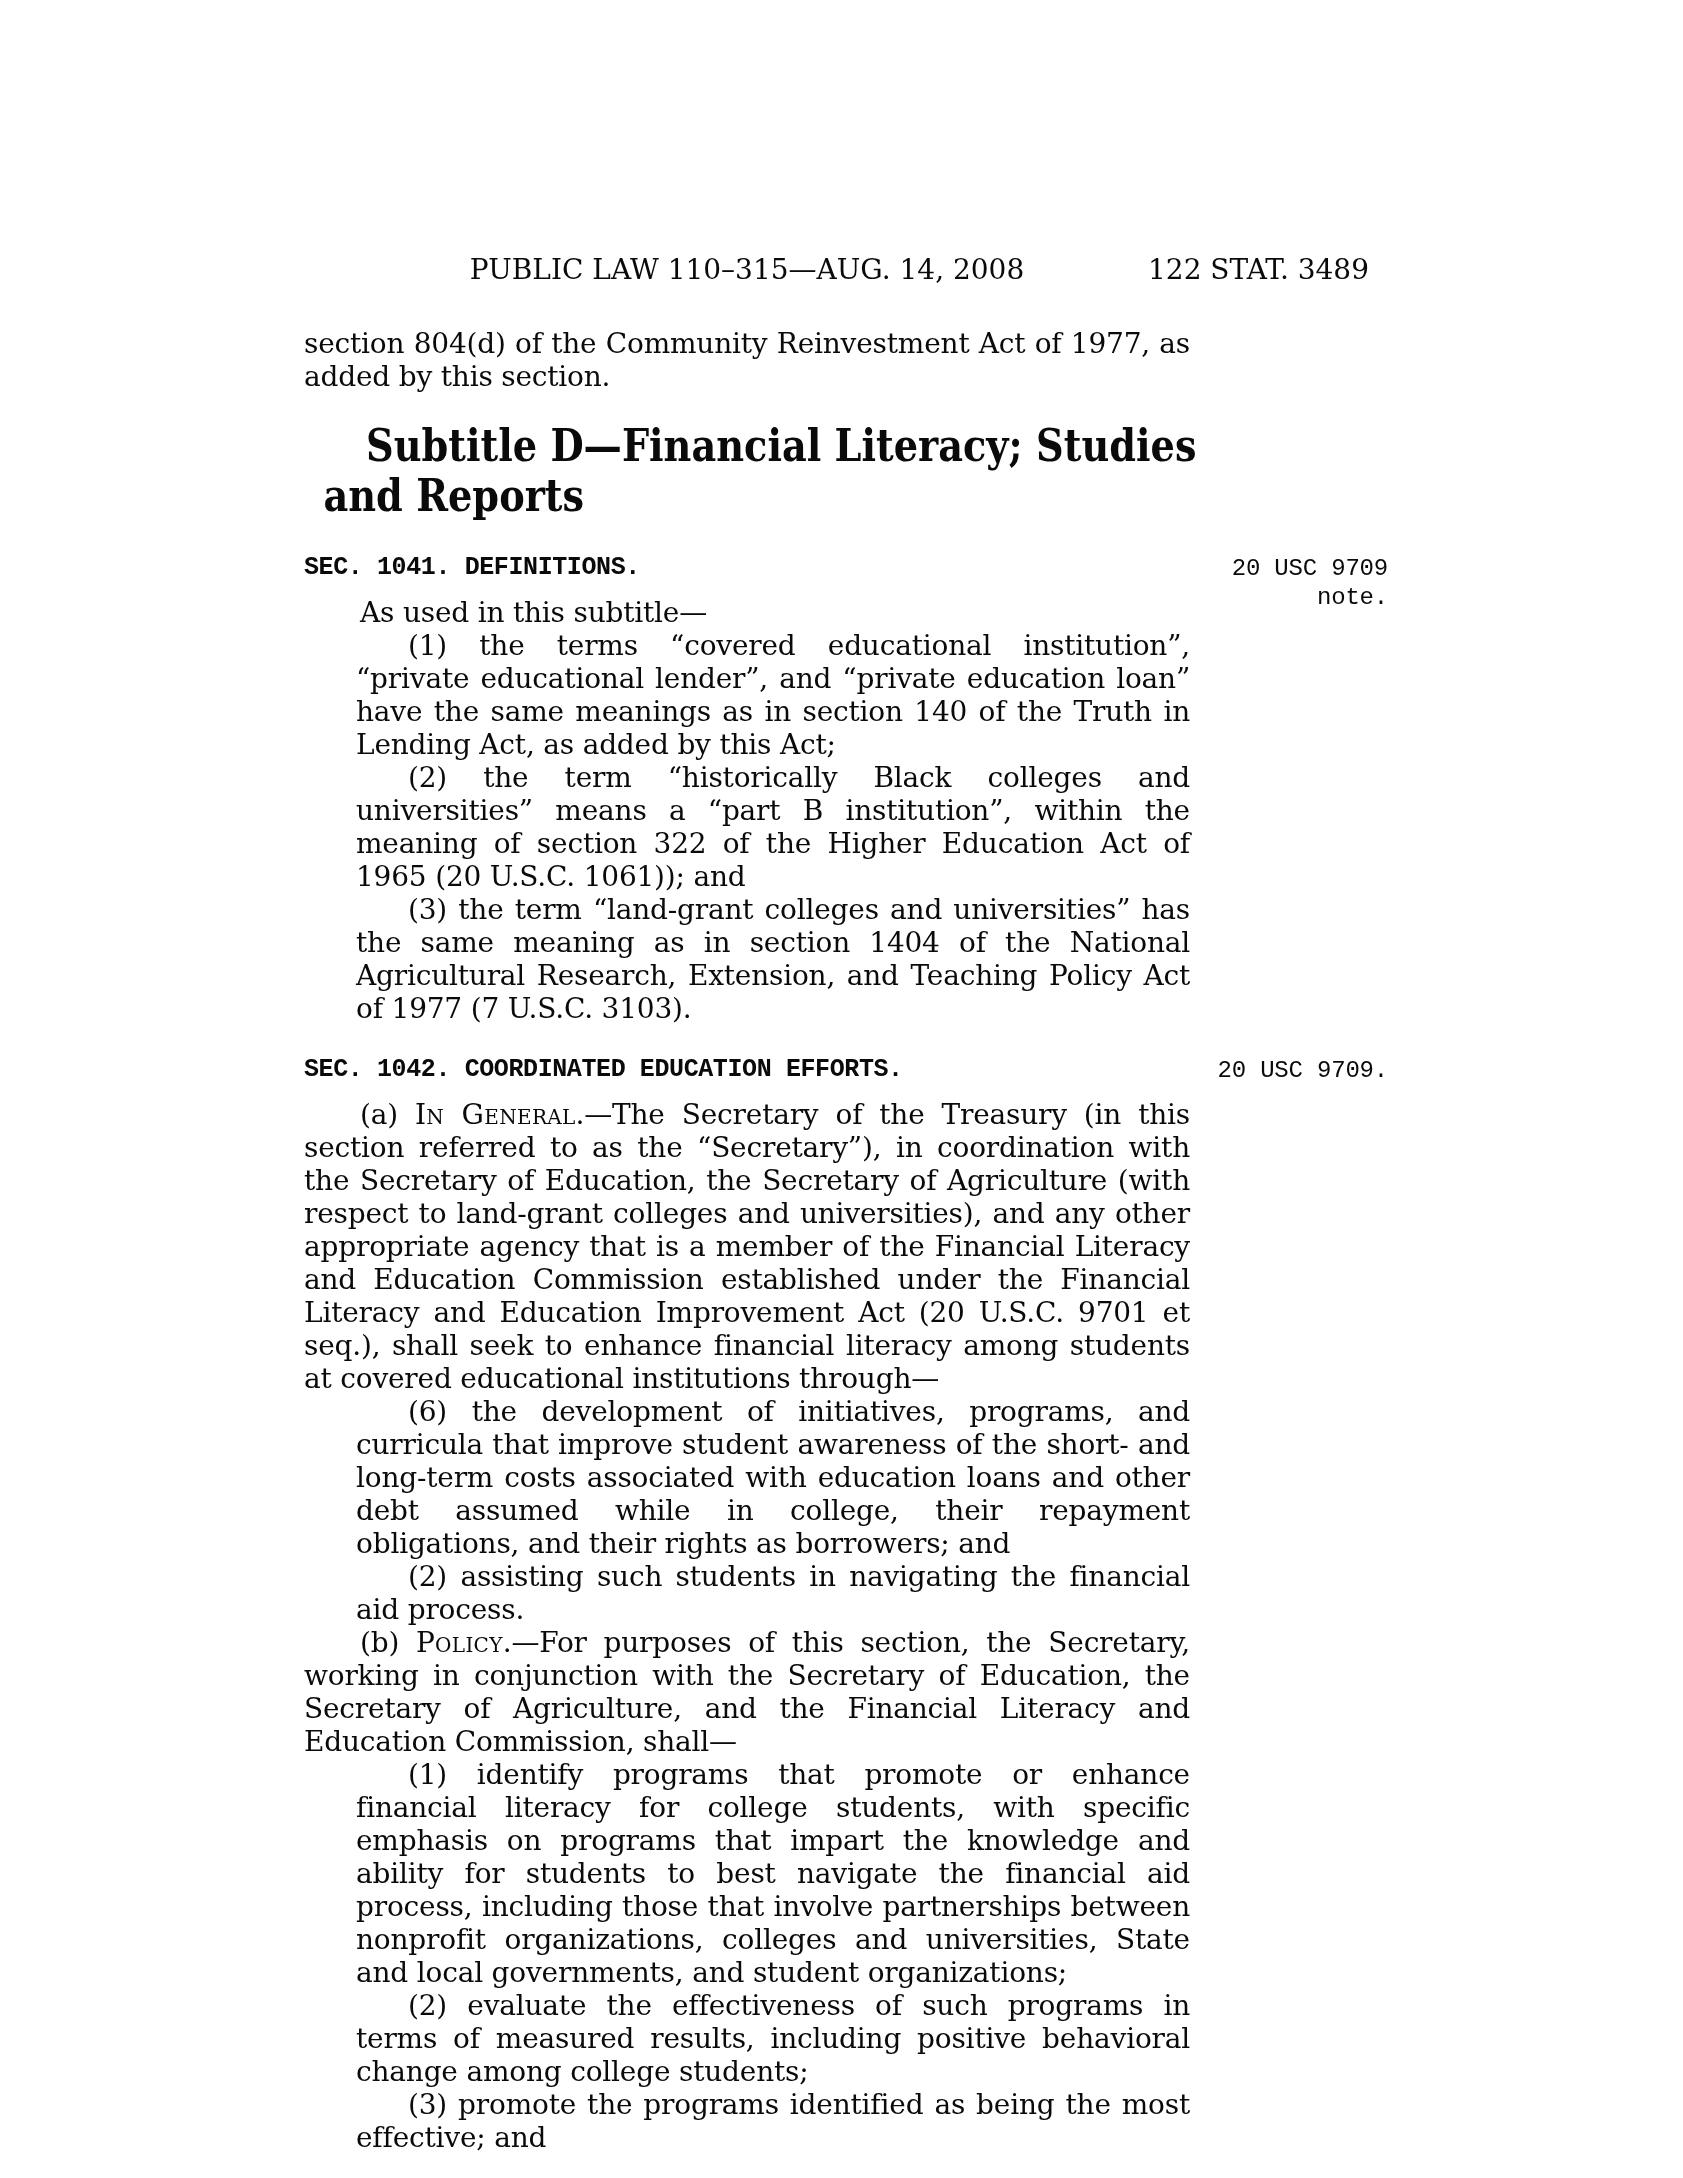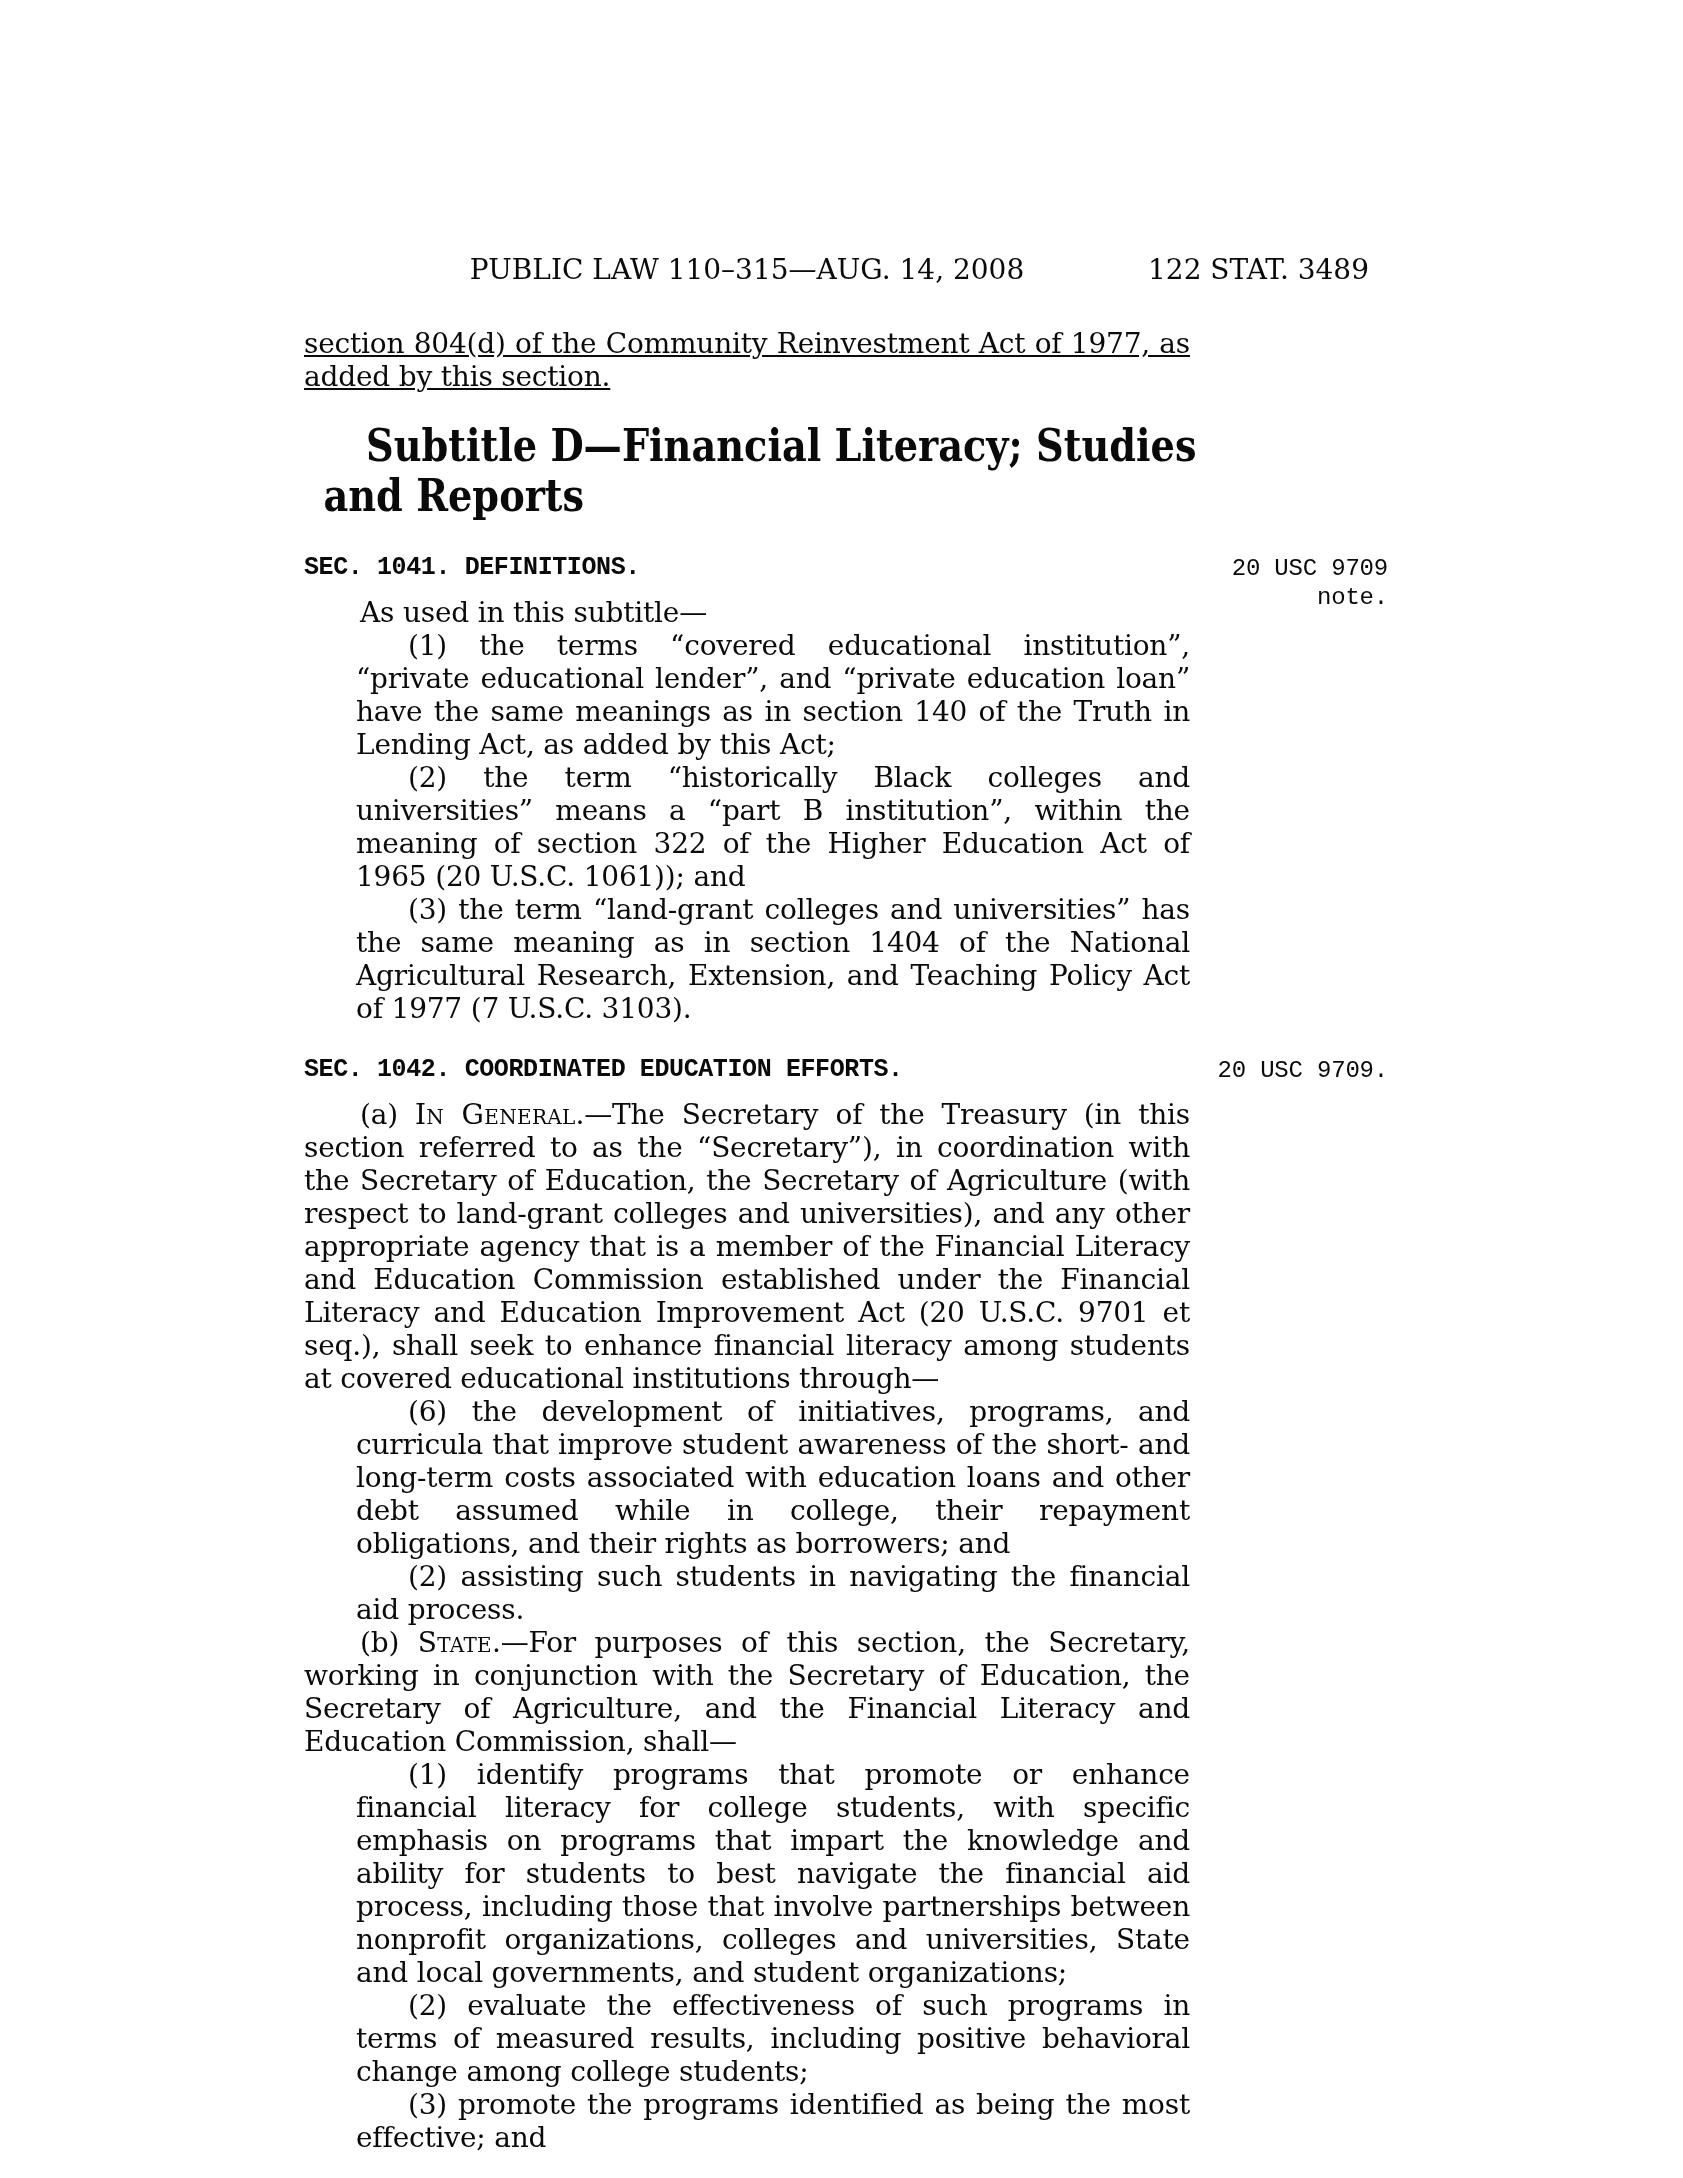--- a/index.html
+++ b/index.html
@@ -41,21 +41,21 @@
   .para {
     margin: 0;
     font-size: 28px;
     line-height: 33px;
     text-align: justify;
     letter-spacing: -0.2px;
   }
   .flush { text-indent: 0; }
   .hang1 { text-indent: 56px; }
   .hang2 { margin-left: 52px; text-indent: 52px; }
-  .intro { margin-bottom: 28px; text-decoration: underline; }
+  .intro { margin-bottom: 28px; }
   .subtitle {
     margin: 0 0 32px 0;
   }
   .subtitle-row {
     display: flex;
     justify-content: flex-start;
     line-height: 50px;
   }
   .subtitle-text {
     display: inline-block;
@@ -133,21 +133,21 @@
     <div class="sec-heading-wrap second">
       <h2 class="sec-heading">SEC. 1042. COORDINATED EDUCATION EFFORTS.</h2>
       <div class="margin-note">20 USC 9709.</div>
     </div>
 
     <p class="para hang1"><span>(a) </span><span class="sc">In General</span><span>.—The Secretary of the Treasury (in this section referred to as the “Secretary”), in coordination with the Secretary of Education, the Secretary of Agriculture (with respect to land-grant colleges and universities), and any other appropriate agency that is a member of the Financial Literacy and Education Commission established under the Financial Literacy and Education Improvement Act (20 U.S.C. 9701 et seq.), shall seek to enhance financial literacy among students at covered educational institutions through—</span></p>
 
     <p class="para hang2">(6) the development of initiatives, programs, and curricula that improve student awareness of the short- and long-term costs associated with education loans and other debt assumed while in college, their repayment obligations, and their rights as borrowers; and</p>
     <p class="para hang2">(2) assisting such students in navigating the financial aid process.</p>
 
-    <p class="para hang1"><span>(b) </span><span class="sc">State</span><span>.—For purposes of this section, the Secretary, working in conjunction with the Secretary of Education, the Secretary of Agriculture, and the Financial Literacy and Education Commission, shall—</span></p>
+    <p class="para hang1"><span>(b) </span><span class="sc">Policy</span><span>.—For purposes of this section, the Secretary, working in conjunction with the Secretary of Education, the Secretary of Agriculture, and the Financial Literacy and Education Commission, shall—</span></p>
 
     <p class="para hang2">(1) identify programs that promote or enhance financial literacy for college students, with specific emphasis on programs that impart the knowledge and ability for students to best navigate the financial aid process, including those that involve partnerships between nonprofit organizations, colleges and universities, State and local governments, and student organizations;</p>
     <p class="para hang2">(2) evaluate the effectiveness of such programs in terms of measured results, including positive behavioral change among college students;</p>
     <p class="para hang2">(3) promote the programs identified as being the most effective; and</p>
 
   </div>
 </div>
 
 
 </body></html>

